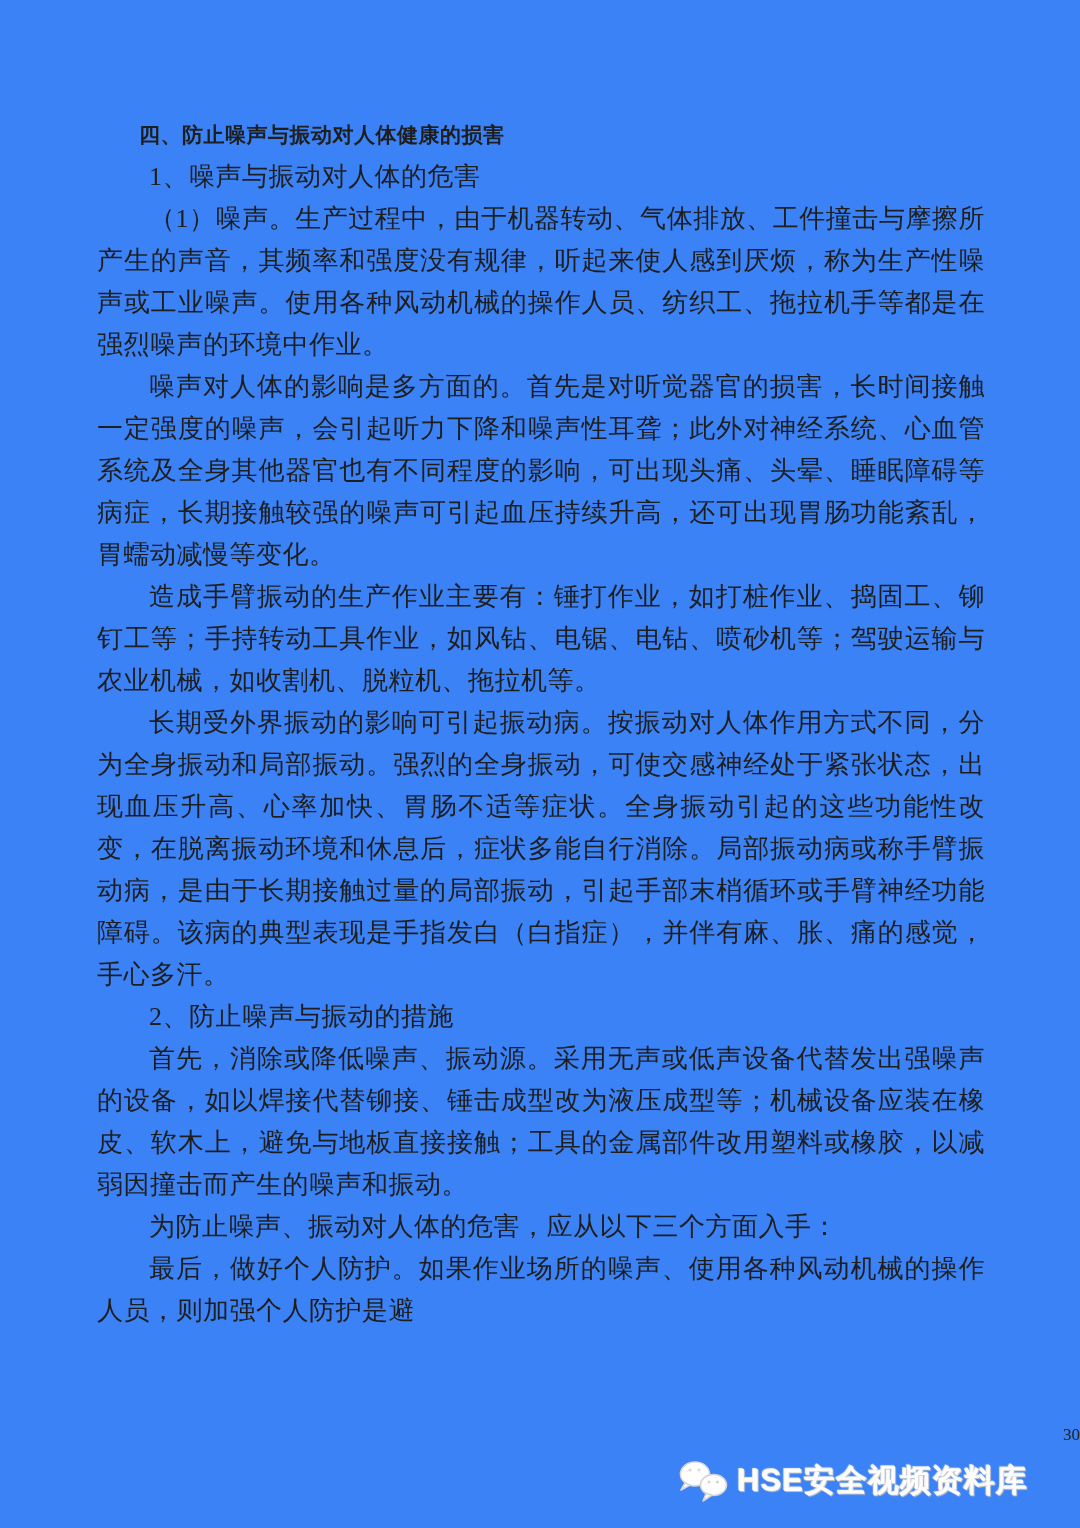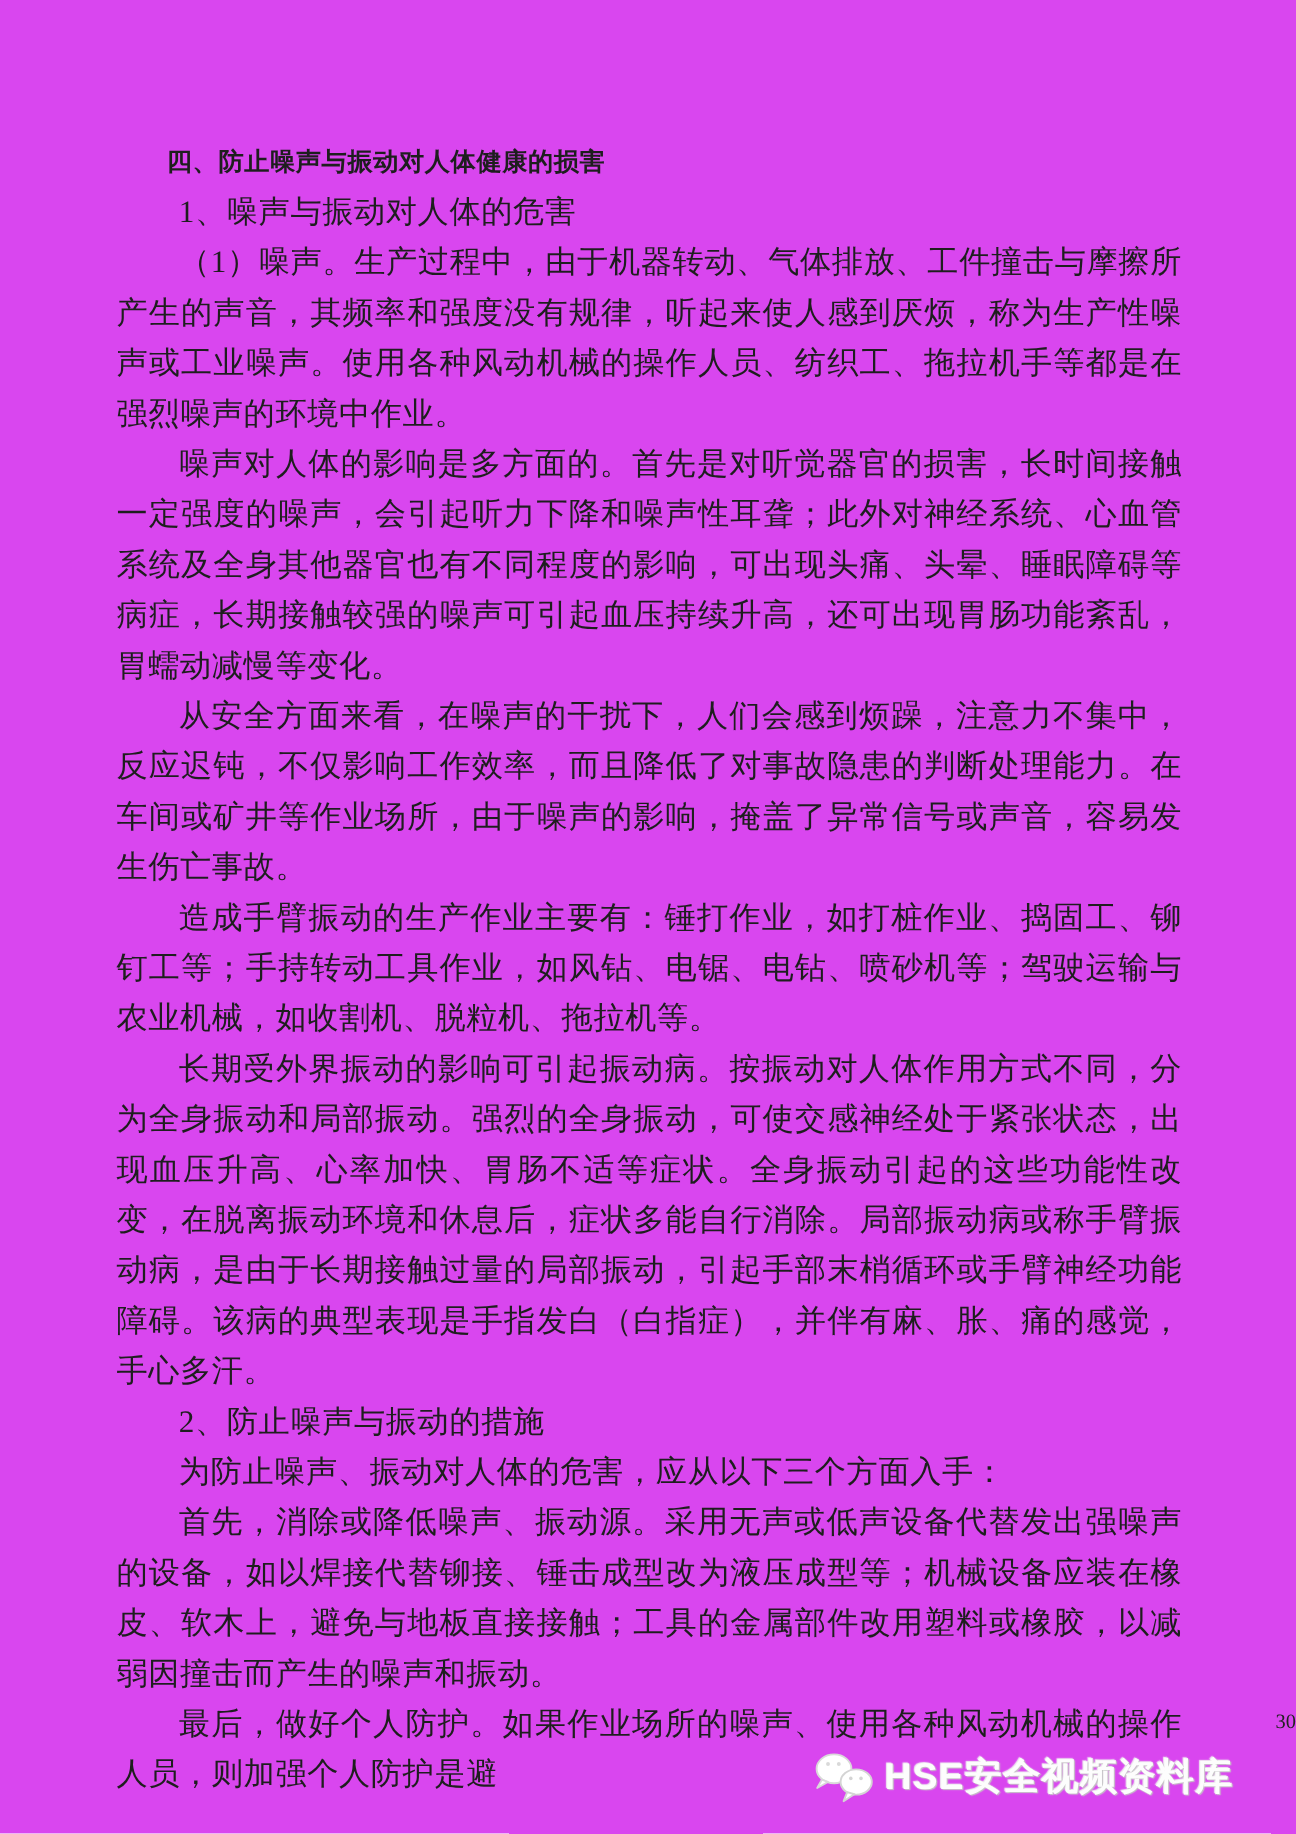--- a/index.html
+++ b/index.html
@@ -4,21 +4,21 @@
 <style>
   html, body {
     margin: 0;
     padding: 0;
     background: #ffffff;
   }
   .page {
     position: relative;
     width: 1080px;
     height: 1528px;
-    background: #d946ef;
+    background: #3b82f6;
     overflow: hidden;
     font-family: "Liberation Serif", "DejaVu Serif", serif;
     color: #1e1e1e;
   }
   .content {
     position: absolute;
     top: 114px;
     left: 97px;
     width: 888px;
   }
@@ -73,26 +73,25 @@
 </head>
 <body>
 
 <div class="page">
 
   <div class="content">
     <p class="heading">四、防止噪声与振动对人体健康的损害</p>
     <p class="subheading">1、噪声与振动对人体的危害</p>
     <p class="paragraph">（1）噪声。生产过程中，由于机器转动、气体排放、工件撞击与摩擦所产生的声音，其频率和强度没有规律，听起来使人感到厌烦，称为生产性噪声或工业噪声。使用各种风动机械的操作人员、纺织工、拖拉机手等都是在强烈噪声的环境中作业。</p>
     <p class="paragraph">噪声对人体的影响是多方面的。首先是对听觉器官的损害，长时间接触一定强度的噪声，会引起听力下降和噪声性耳聋；此外对神经系统、心血管系统及全身其他器官也有不同程度的影响，可出现头痛、头晕、睡眠障碍等病症，长期接触较强的噪声可引起血压持续升高，还可出现胃肠功能紊乱，胃蠕动减慢等变化。</p>
-    <p class="paragraph">从安全方面来看，在噪声的干扰下，人们会感到烦躁，注意力不集中，反应迟钝，不仅影响工作效率，而且降低了对事故隐患的判断处理能力。在车间或矿井等作业场所，由于噪声的影响，掩盖了异常信号或声音，容易发生伤亡事故。</p>
     <p class="paragraph">造成手臂振动的生产作业主要有：锤打作业，如打桩作业、捣固工、铆钉工等；手持转动工具作业，如风钻、电锯、电钻、喷砂机等；驾驶运输与农业机械，如收割机、脱粒机、拖拉机等。</p>
     <p class="paragraph">长期受外界振动的影响可引起振动病。按振动对人体作用方式不同，分为全身振动和局部振动。强烈的全身振动，可使交感神经处于紧张状态，出现血压升高、心率加快、胃肠不适等症状。全身振动引起的这些功能性改变，在脱离振动环境和休息后，症状多能自行消除。局部振动病或称手臂振动病，是由于长期接触过量的局部振动，引起手部末梢循环或手臂神经功能障碍。该病的典型表现是手指发白（白指症），并伴有麻、胀、痛的感觉，手心多汗。</p>
     <p class="subheading">2、防止噪声与振动的措施</p>
+    <p class="paragraph">首先，消除或降低噪声、振动源。采用无声或低声设备代替发出强噪声的设备，如以焊接代替铆接、锤击成型改为液压成型等；机械设备应装在橡皮、软木上，避免与地板直接接触；工具的金属部件改用塑料或橡胶，以减弱因撞击而产生的噪声和振动。</p>
     <p class="paragraph">为防止噪声、振动对人体的危害，应从以下三个方面入手：</p>
-    <p class="paragraph">首先，消除或降低噪声、振动源。采用无声或低声设备代替发出强噪声的设备，如以焊接代替铆接、锤击成型改为液压成型等；机械设备应装在橡皮、软木上，避免与地板直接接触；工具的金属部件改用塑料或橡胶，以减弱因撞击而产生的噪声和振动。</p>
     <p class="paragraph">最后，做好个人防护。如果作业场所的噪声、使用各种风动机械的操作人员，则加强个人防护是避</p>
   </div>
 
   <div class="footer-page">30</div>
 
   <div class="watermark">
     <svg class="wm-icon" viewBox="0 0 58 46" xmlns="http://www.w3.org/2000/svg">
 
       <g stroke="#d9d9d9" stroke-width="1.6" fill="#ffffff">
         <ellipse cx="20" cy="16" rx="14.5" ry="12"></ellipse>

